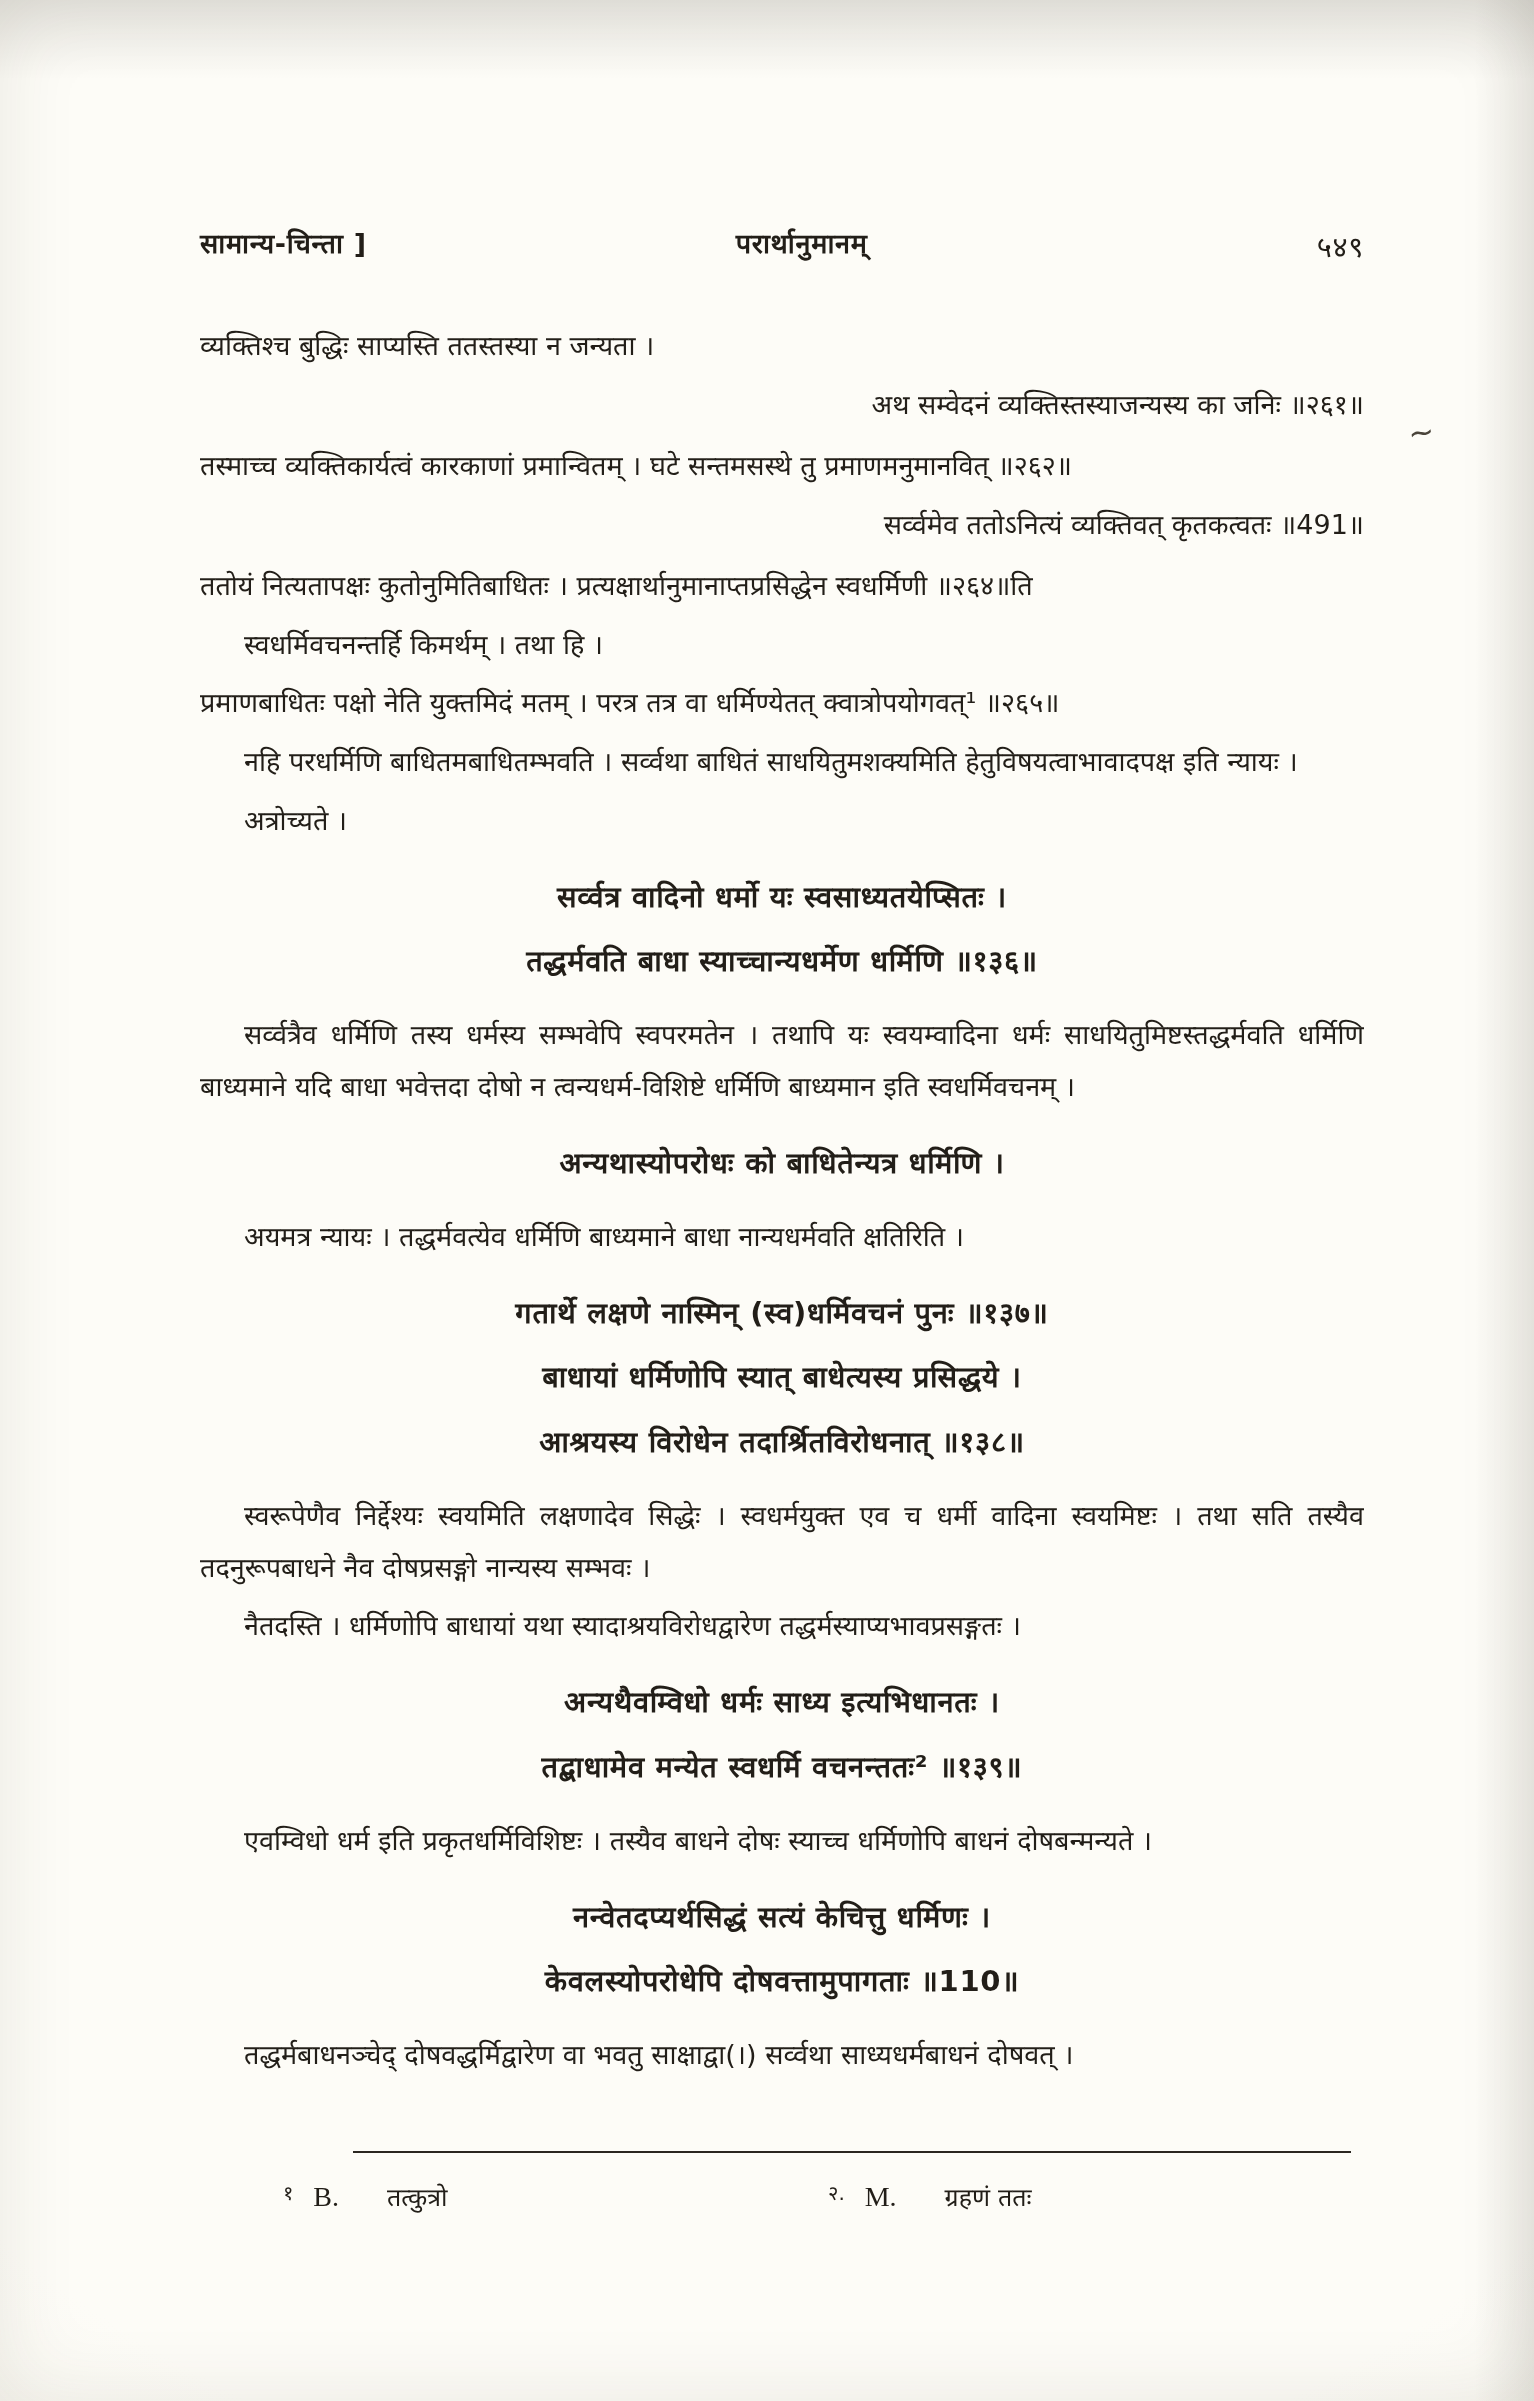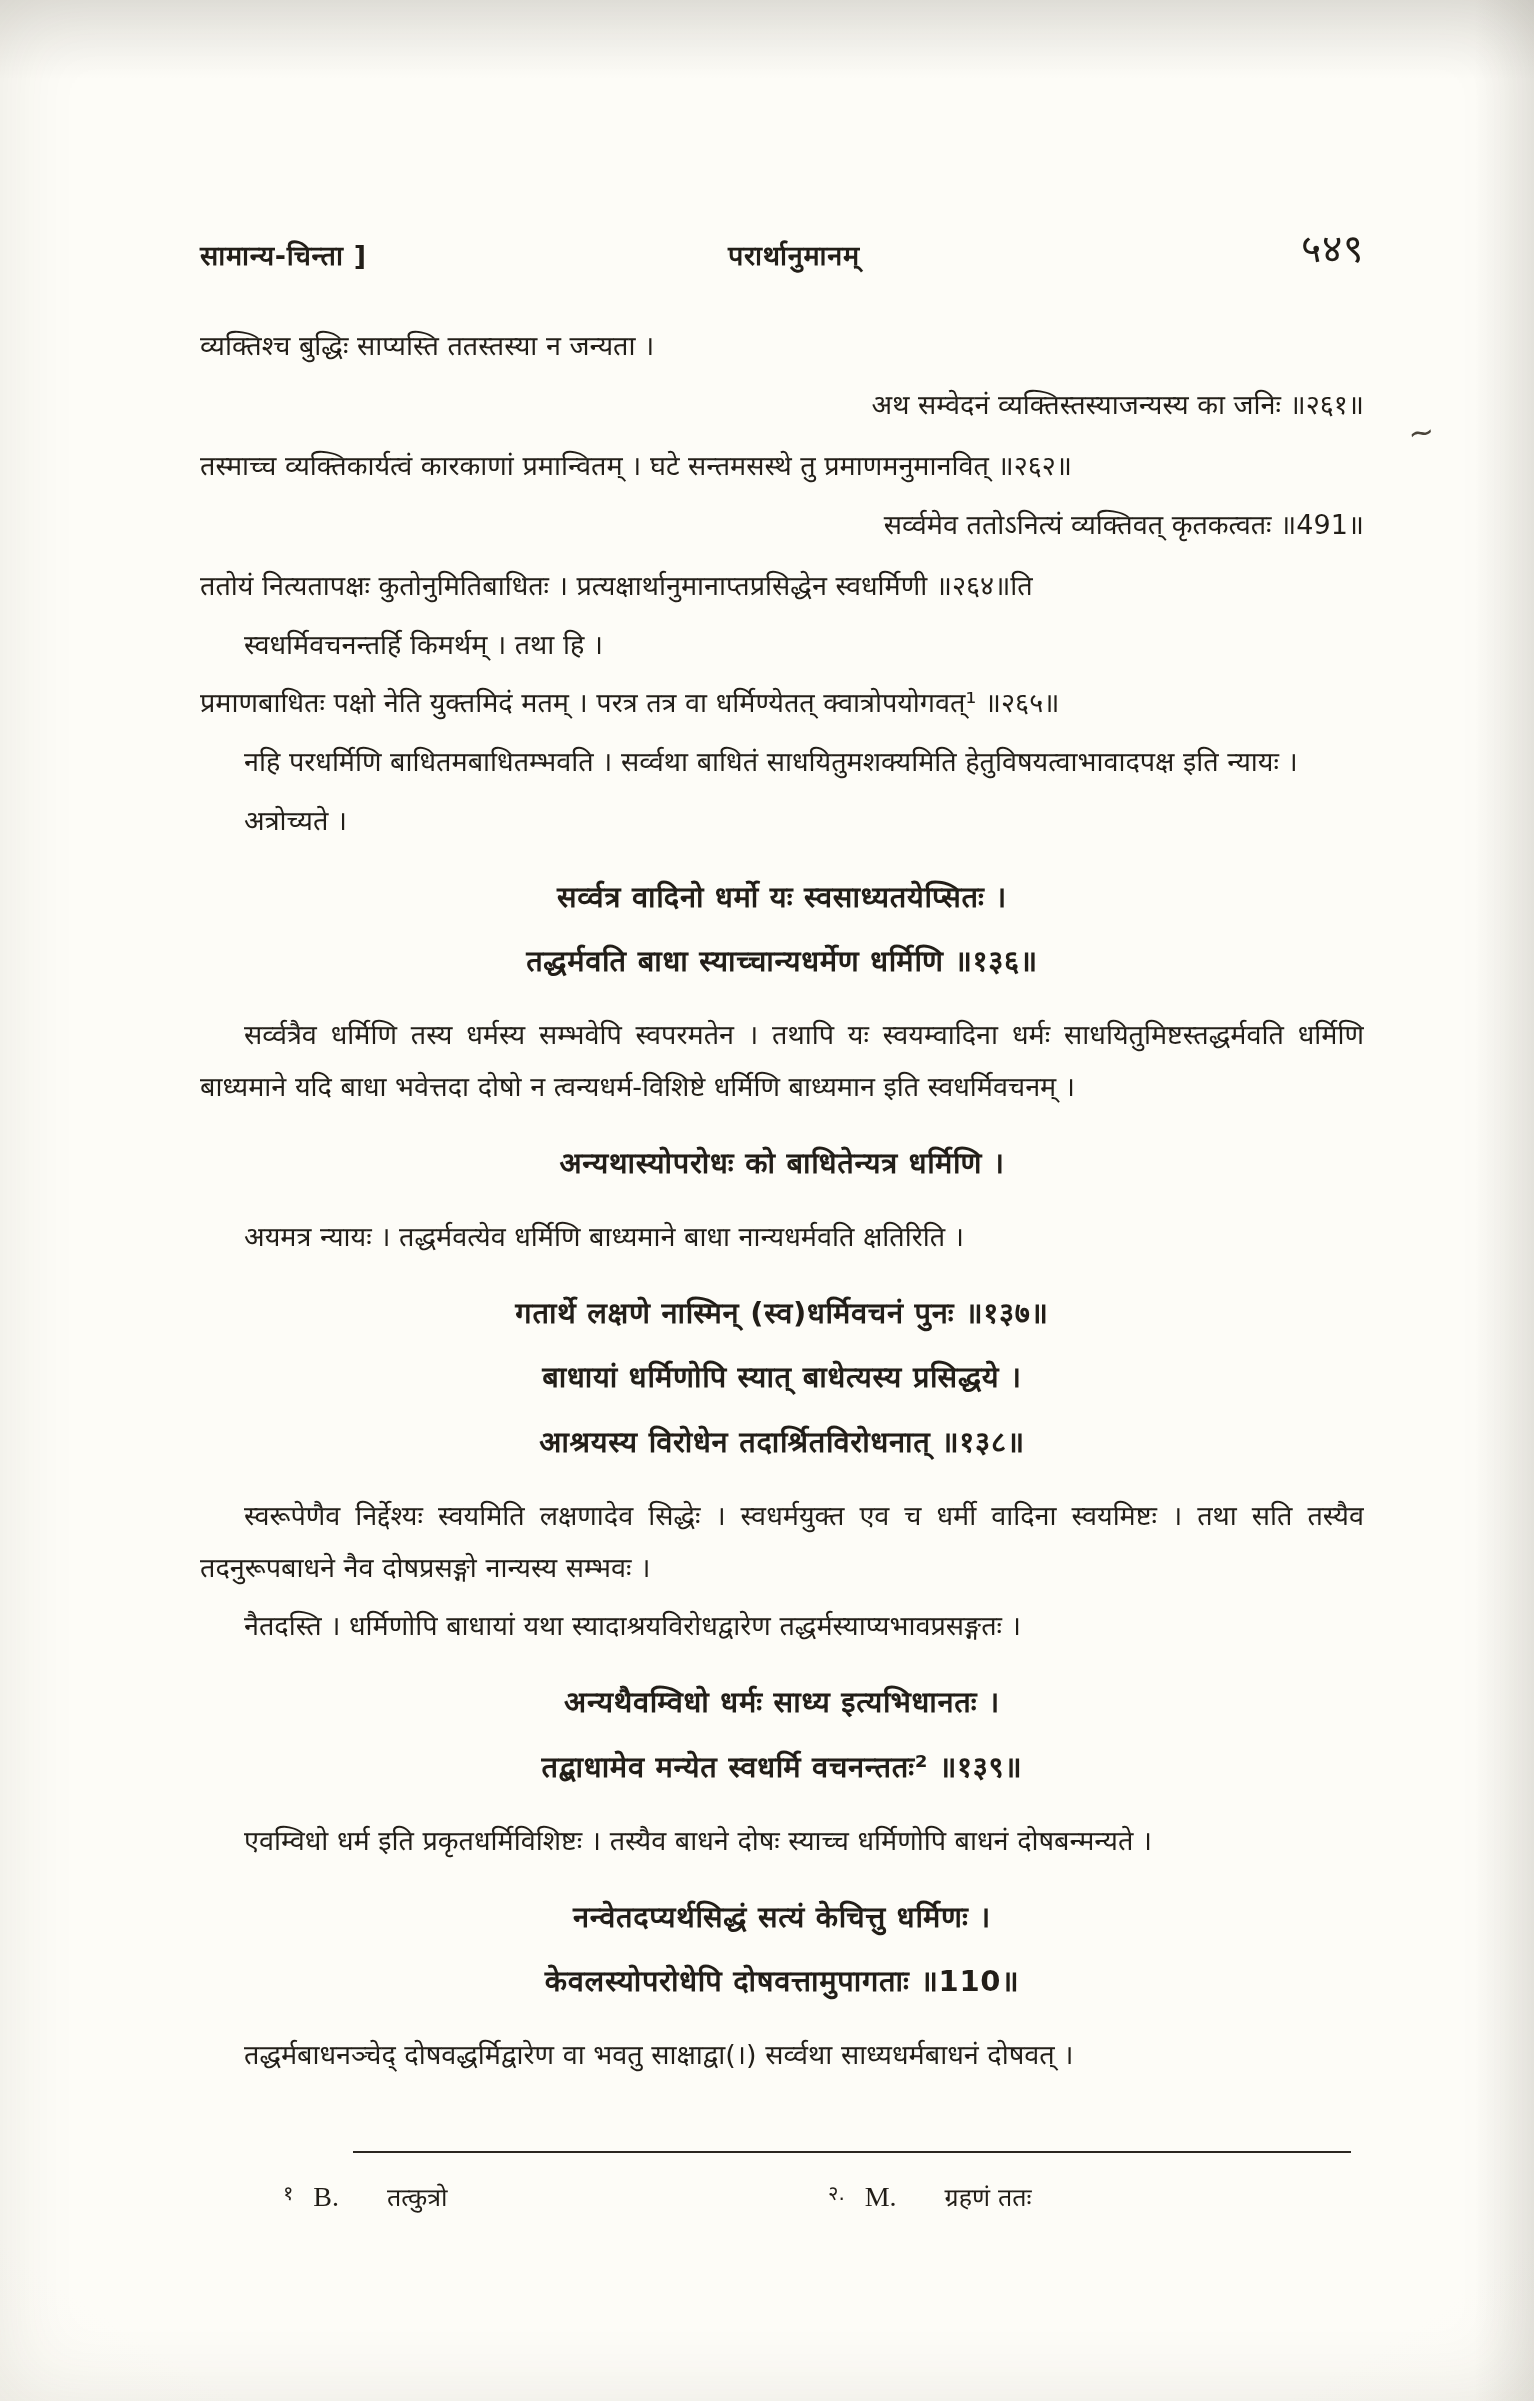--- a/index.html
+++ b/index.html
@@ -21,26 +21,26 @@
     pointer-events:none;
   }
   .page::after {
     content:""; position:absolute; right:0; top:0; bottom:0; width:60px;
     background:linear-gradient(270deg, rgba(40,35,25,0.08), rgba(40,35,25,0));
     pointer-events:none;
   }
 
   .running-head {
     position:absolute; left:200px; right:170px; top:220px;
-    display:flex; justify-content:space-between; align-items:flex-end;
+    display:flex; justify-content:space-between; align-items:center;
     font-size:27px; letter-spacing:0.7px;
   }
   .running-head .head-left  { font-weight:600; }
   .running-head .head-center{ font-weight:600; transform:translateX(-40px); }
-  .running-head .head-right { font-size:39px; }
+  .running-head .head-right { font-size:29px;margin-top:6px; }
 
   .text-column {
     position:absolute; left:200px; right:170px; top:320px; bottom:267px;
     overflow:hidden;
     font-size:27px; line-height:52px;
   }
   .block { margin:0 0 6.7px 0; }
   .prose        { text-align:justify; }
   .prose-indent { text-align:justify; text-indent:44px; }
   .verse-right  { text-align:right; margin-bottom:9.3px; }

